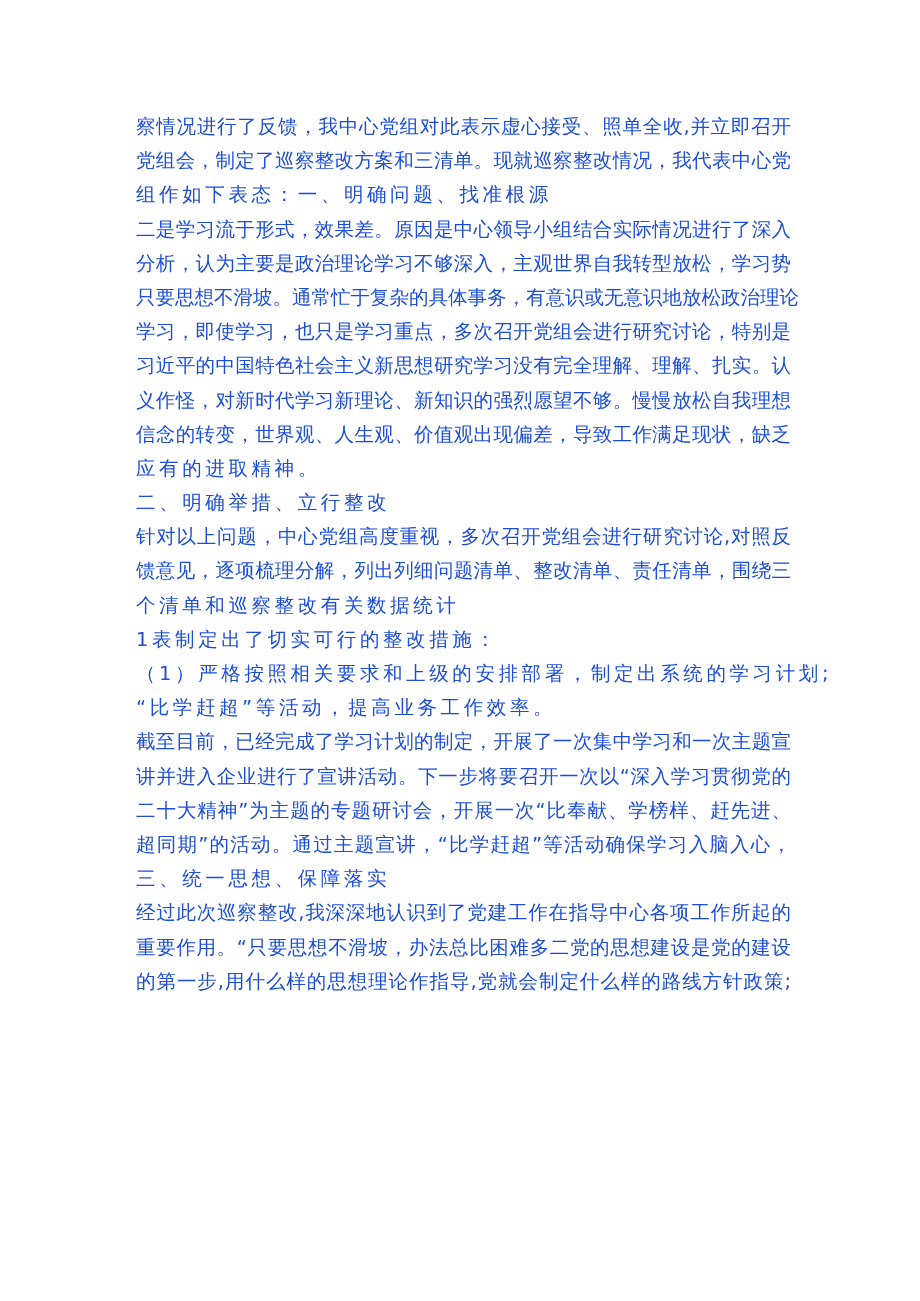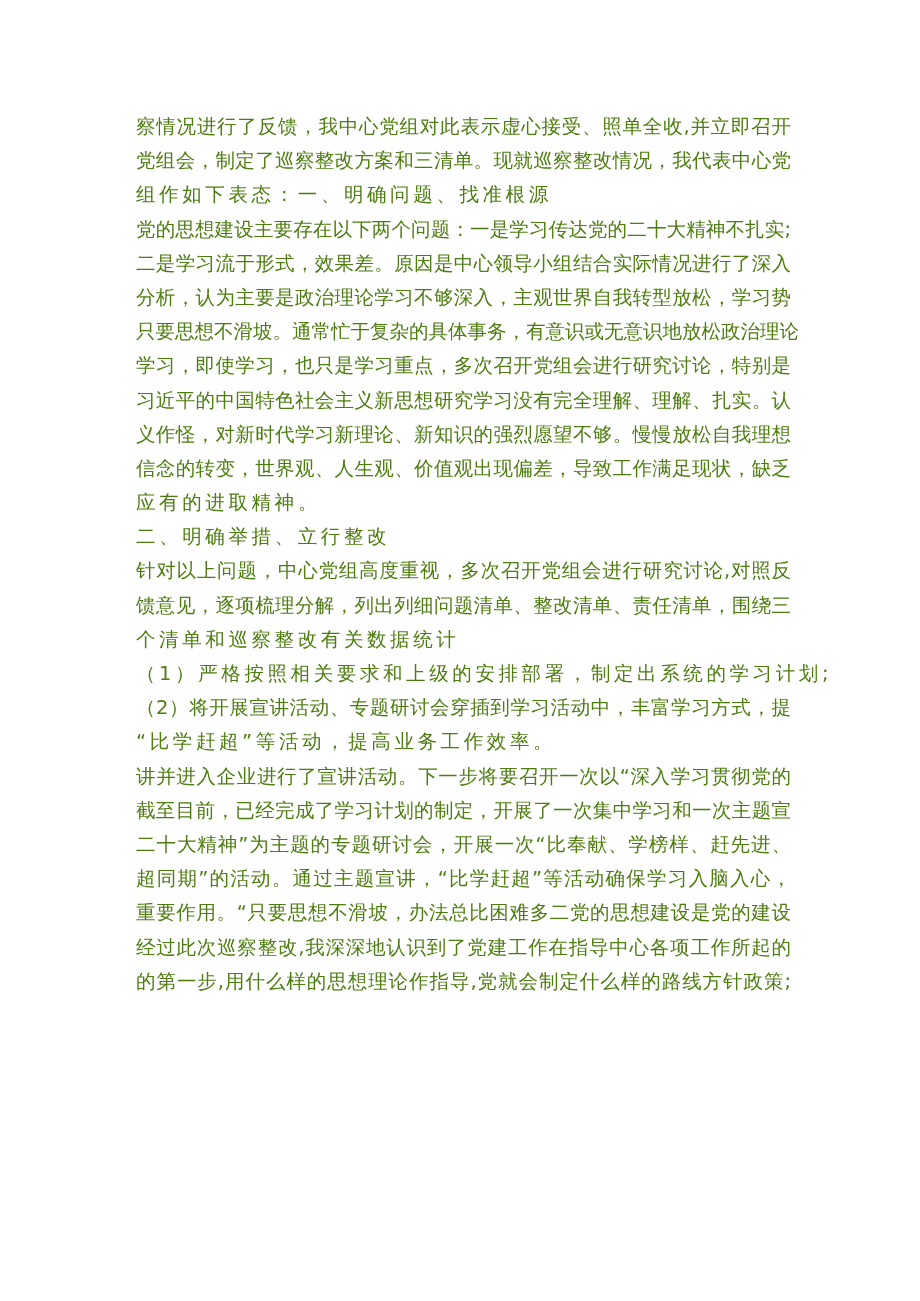--- a/index.html
+++ b/index.html
@@ -21,21 +21,21 @@
     height: 1301px;
     background: #ffffff;
   }
   .content {
     position: absolute;
     left: 136px;
     top: 110px;
     width: 655px;
     font-family: "DejaVu Sans", "Liberation Sans", sans-serif;
     font-size: 19.5px;
-    color: #4d7c0f;
+    color: #1d4ed8;
   }
   .line {
     height: 34.2px;
     line-height: 34.2px;
     white-space: nowrap;
     letter-spacing: 3.6px;
     overflow: visible;
   }
   .line.justify {
     text-align: justify;
@@ -44,37 +44,37 @@
   }
 </style>
 </head>
 <body>
 
 <div class="page">
   <div class="content" id="doc-body">
     <div class="line justify">察情况进行了反馈，我中心党组对此表示虚心接受、照单全收,并立即召开</div>
     <div class="line justify">党组会，制定了巡察整改方案和三清单。现就巡察整改情况，我代表中心党</div>
     <div class="line">组作如下表态：一、明确问题、找准根源</div>
-    <div class="line justify">党的思想建设主要存在以下两个问题：一是学习传达党的二十大精神不扎实;</div>
     <div class="line justify">二是学习流于形式，效果差。原因是中心领导小组结合实际情况进行了深入</div>
     <div class="line justify">分析，认为主要是政治理论学习不够深入，主观世界自我转型放松，学习势</div>
     <div class="line justify">只要思想不滑坡。通常忙于复杂的具体事务，有意识或无意识地放松政治理论</div>
     <div class="line justify">学习，即使学习，也只是学习重点，多次召开党组会进行研究讨论，特别是</div>
     <div class="line justify">习近平的中国特色社会主义新思想研究学习没有完全理解、理解、扎实。认</div>
     <div class="line justify">义作怪，对新时代学习新理论、新知识的强烈愿望不够。慢慢放松自我理想</div>
     <div class="line justify">信念的转变，世界观、人生观、价值观出现偏差，导致工作满足现状，缺乏</div>
     <div class="line">应有的进取精神。</div>
     <div class="line">二、明确举措、立行整改</div>
     <div class="line justify">针对以上问题，中心党组高度重视，多次召开党组会进行研究讨论,对照反</div>
     <div class="line justify">馈意见，逐项梳理分解，列出列细问题清单、整改清单、责任清单，围绕三</div>
     <div class="line">个清单和巡察整改有关数据统计</div>
+    <div class="line">1表制定出了切实可行的整改措施：</div>
     <div class="line">（1）严格按照相关要求和上级的安排部署，制定出系统的学习计划;</div>
-    <div class="line justify">（2）将开展宣讲活动、专题研讨会穿插到学习活动中，丰富学习方式，提</div>
     <div class="line">“比学赶超”等活动，提高业务工作效率。</div>
+    <div class="line justify">截至目前，已经完成了学习计划的制定，开展了一次集中学习和一次主题宣</div>
     <div class="line justify">讲并进入企业进行了宣讲活动。下一步将要召开一次以“深入学习贯彻党的</div>
-    <div class="line justify">截至目前，已经完成了学习计划的制定，开展了一次集中学习和一次主题宣</div>
     <div class="line justify">二十大精神”为主题的专题研讨会，开展一次“比奉献、学榜样、赶先进、</div>
     <div class="line justify">超同期”的活动。通过主题宣讲，“比学赶超”等活动确保学习入脑入心，</div>
+    <div class="line">三、统一思想、保障落实</div>
+    <div class="line justify">经过此次巡察整改,我深深地认识到了党建工作在指导中心各项工作所起的</div>
     <div class="line justify">重要作用。“只要思想不滑坡，办法总比困难多二党的思想建设是党的建设</div>
-    <div class="line justify">经过此次巡察整改,我深深地认识到了党建工作在指导中心各项工作所起的</div>
     <div class="line justify">的第一步,用什么样的思想理论作指导,党就会制定什么样的路线方针政策;</div>
   </div>
 </div>
 
 </body></html>

